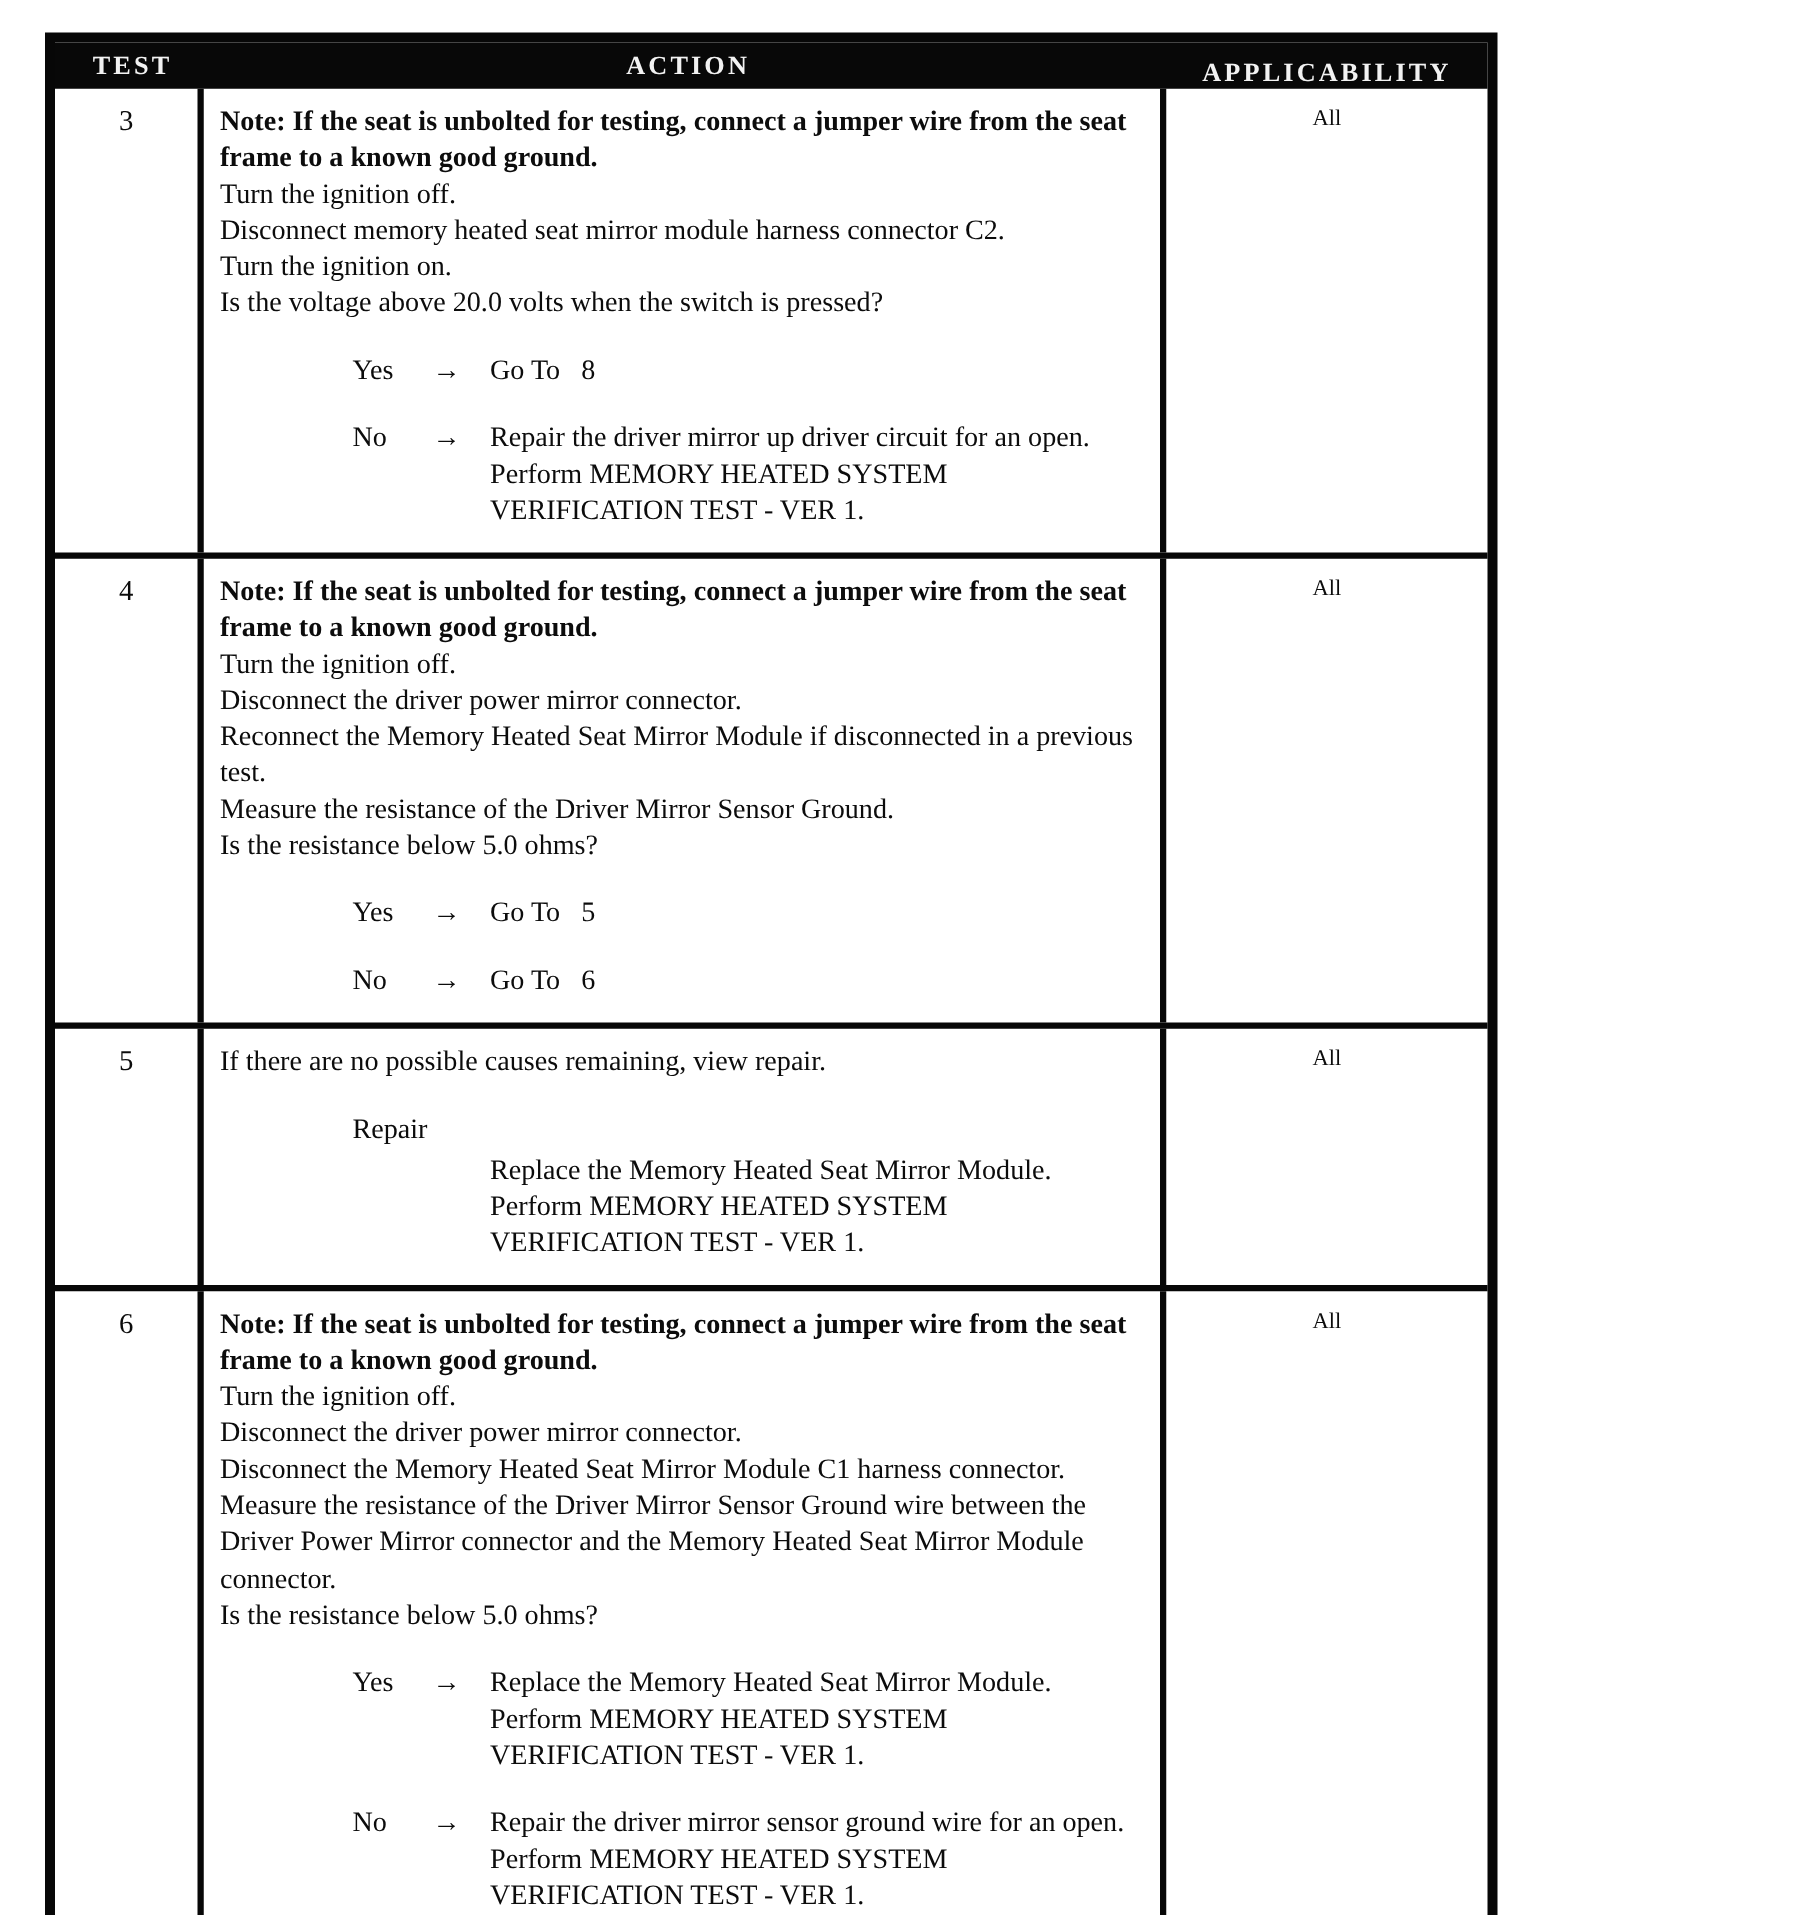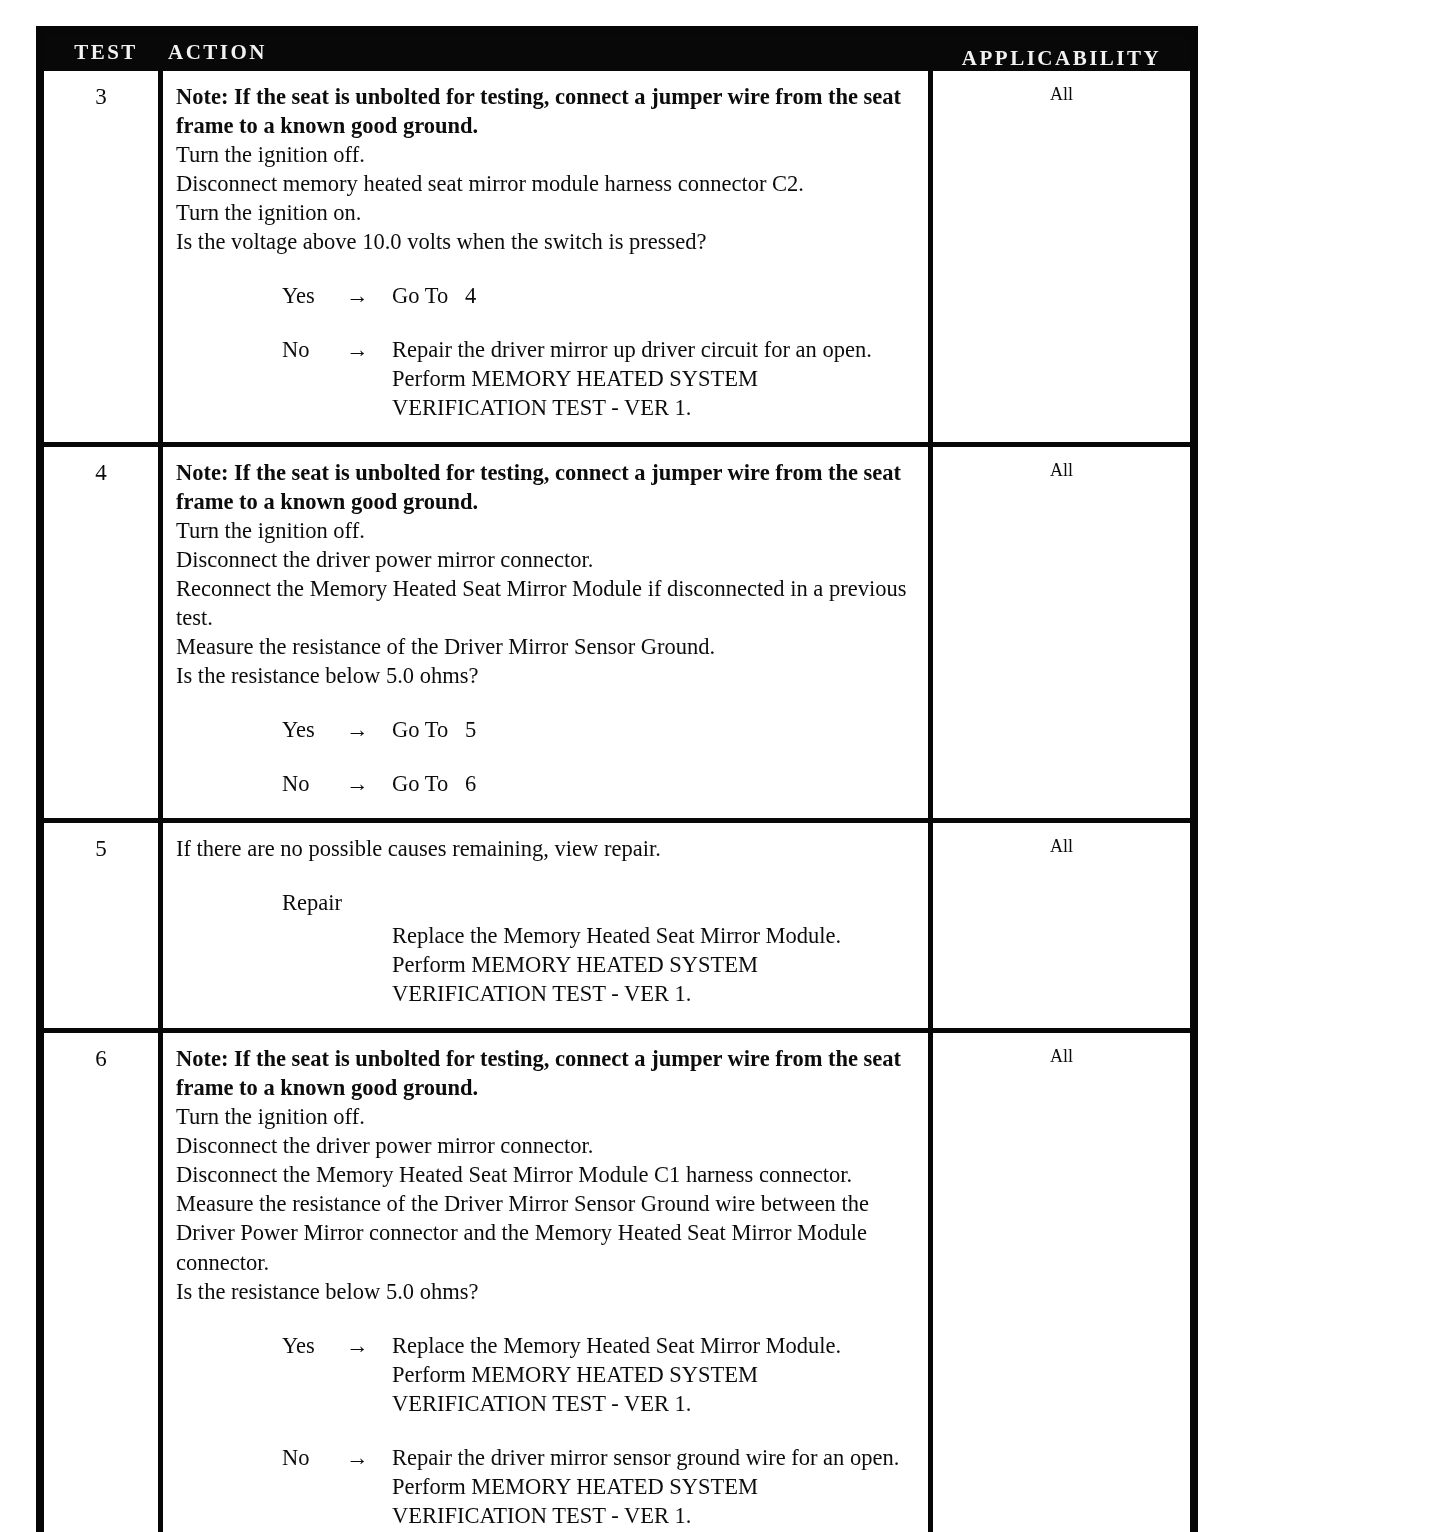--- a/index.html
+++ b/index.html
@@ -26,21 +26,21 @@
     display: flex;
     align-items: center;
     background: #080808;
     color: #f2f2f2;
     height: 37px;
     font-weight: 700;
     font-size: 21px;
     letter-spacing: 2.5px;
   }
   .h-test { width: 124px; text-align: center; }
-  .h-action { flex: 1; }
+  .h-action { flex: 1; text-align: center; }
   .h-app { width: 257px; text-align: center; margin-top: 12px; }
 
   .row {
     display: flex;
     align-items: stretch;
     border-top: 5px solid #070707;
   }
   .hdr + .row { border-top: none; }
 
   .test-cell {
@@ -99,26 +99,26 @@
 
     <section class="row">
       <div class="test-cell">
         <span>3</span>
       </div>
       <div class="action-cell">
         <p class="note">Note: If the seat is unbolted for testing, connect a jumper wire from the seat frame to a known good ground.</p>
         <p class="step">Turn the ignition off.</p>
         <p class="step">Disconnect memory heated seat mirror module harness connector C2.</p>
         <p class="step">Turn the ignition on.</p>
-        <p class="step">Is the voltage above 10.0 volts when the switch is pressed?</p>
+        <p class="step">Is the voltage above 20.0 volts when the switch is pressed?</p>
         <div class="outcome">
           <span class="o-label">Yes</span>
           <span class="o-arrow">→</span>
           <div class="o-result">
-            <div class="o-line">Go To   4</div>
+            <div class="o-line">Go To   8</div>
           </div>
         </div>
         <div class="outcome">
           <span class="o-label">No</span>
           <span class="o-arrow">→</span>
           <div class="o-result">
             <div class="o-line">Repair the driver mirror up driver circuit for an open.</div>
             <div class="o-line">Perform MEMORY HEATED SYSTEM VERIFICATION TEST - VER 1.</div>
           </div>
         </div>

